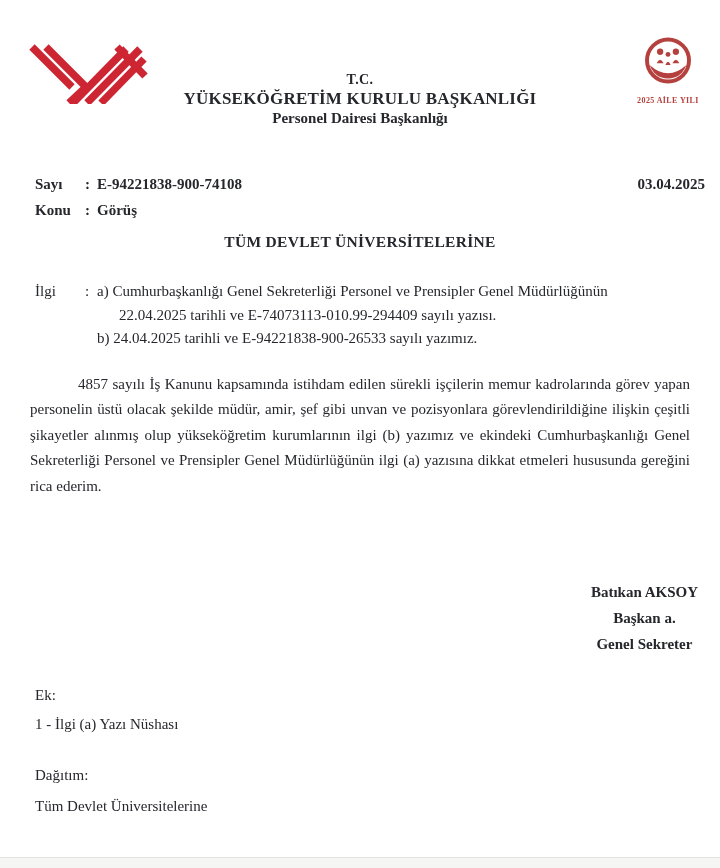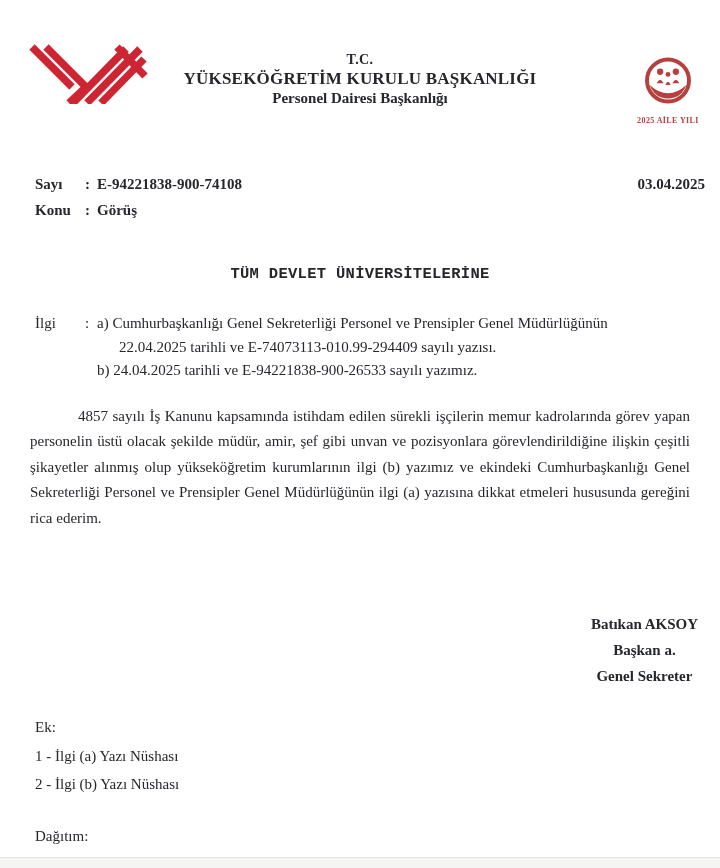--- a/index.html
+++ b/index.html
@@ -6,36 +6,36 @@
   html,body { background:#ffffff; }
   .page {
     width:720px; height:868px; position:relative; overflow:hidden;
     background:#ffffff; color:#26272c;
     font-family:"Liberation Serif","DejaVu Serif",serif;
     font-size:15px;
   }
   
   .header { position:relative; height:128px; }
   .yok-logo { position:absolute; left:28px; top:42px; width:120px; height:62px; }
-  .header-center { position:absolute; left:0; right:0; top:52px; text-align:center; font-weight:bold; }
+  .header-center { position:absolute; left:0; right:0; top:72px; text-align:center; font-weight:bold; }
   .hc-line1 { font-size:14px; letter-spacing:.4px; }
   .hc-line2 { font-size:17px; letter-spacing:.2px; margin-top:1px; }
   .hc-line3 { font-size:15px; margin-top:1px; }
-  .aile-logo { position:absolute; right:12px; top:56px; width:80px; text-align:center; }
+  .aile-logo { position:absolute; right:12px; top:36px; width:80px; text-align:center; }
   .aile-emblem { width:56px; height:56px; display:inline-block; }
   .aile-caption { font-size:8px; color:#b5413e; font-weight:bold; letter-spacing:.4px; margin-top:0; white-space:nowrap; }
   
   .meta { margin-top:48px; padding:0 15px 0 35px; font-weight:bold; }
   .meta-row { display:flex; align-items:baseline; }
   .meta-row + .meta-row { margin-top:9px; }
   .meta-label { width:50px; }
   .meta-colon { width:12px; }
   .meta-date { margin-left:auto; }
   
-  .recipient { text-align:center; font-weight:bold; margin-top:46px; font-size:15.5px; letter-spacing:.3px;font-family:Liberation Mono, monospace; }
+  .recipient { text-align:center; font-weight:bold; margin-top:14px; font-size:15.5px; letter-spacing:.3px; }
   
   .ilgi { display:flex; margin-top:29px; padding:0 28px 0 35px; line-height:23.5px; }
   .ilgi-label { width:50px; }
   .ilgi-colon { width:12px; }
   .ilgi-items { flex:1; }
   .ilgi-cont { padding-left:22px; }
   
   .body-par { margin:21px 30px 0 30px; text-align:justify; text-indent:48px; line-height:25.5px; }
   
   .signature { margin:80px 22px 0 auto; width:fit-content; text-align:center; font-weight:bold; line-height:26px; }
@@ -115,21 +115,20 @@
 
   <div class="signature">
     <div>Batıkan AKSOY</div>
     <div>Başkan a.</div>
     <div>Genel Sekreter</div>
   </div>
 
   <div class="ek">
     <div>Ek:</div>
     <div>1 - İlgi (a) Yazı Nüshası</div>
-    <div>2 - İlgi (b) Yazı Nüshası</div>
   </div>
 
   <div class="dagitim">
     <div>Dağıtım:</div>
     <div>Tüm Devlet Üniversitelerine</div>
   </div>
 
   <div class="bottom-strip"></div>
 </div>
 

